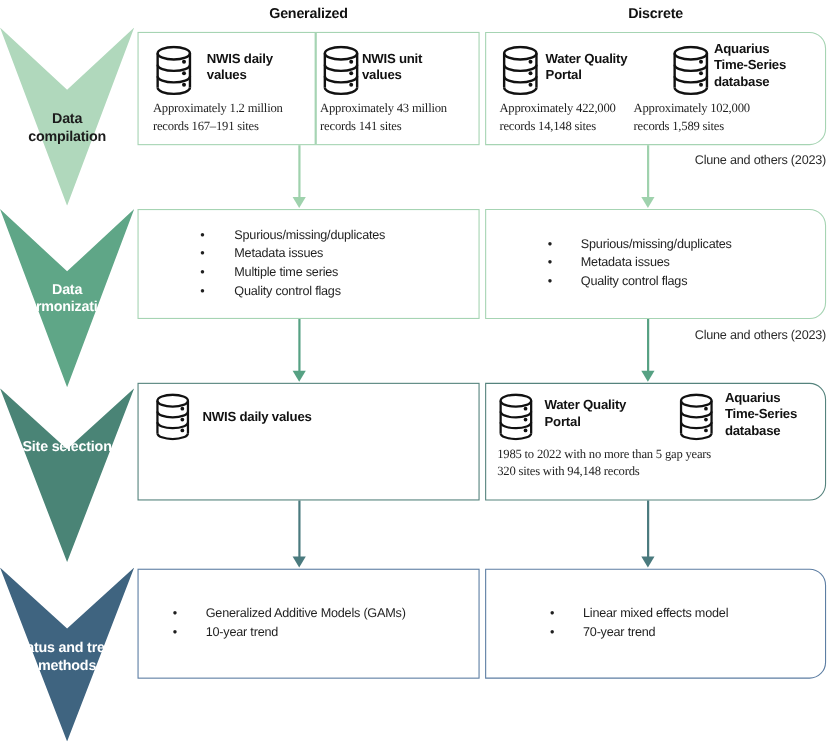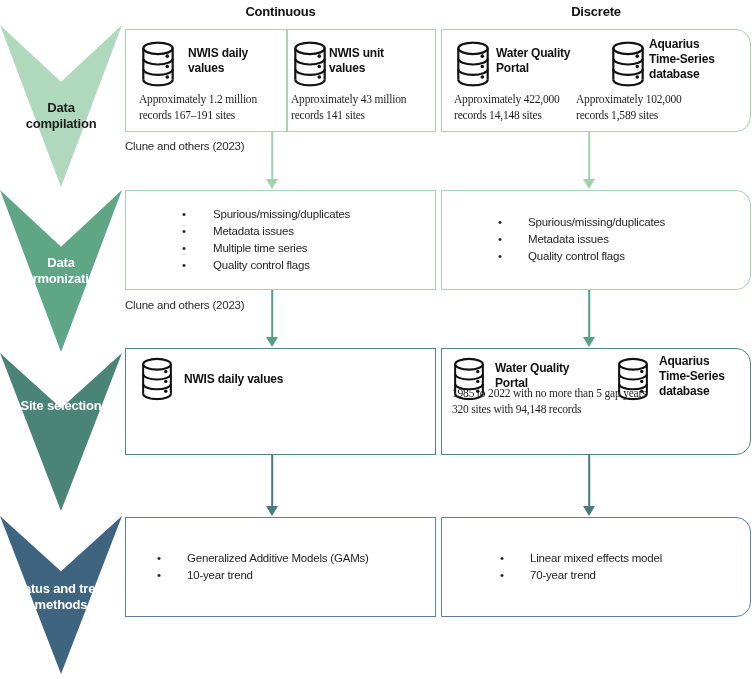--- a/index.html
+++ b/index.html
@@ -17,21 +17,21 @@
   }
   .chev-label.dark { color:#1c1c1c; }
   .box { box-sizing:border-box; background:#ffffff; border:1.5px solid; }
   .rounded { border-radius:0 15px 15px 0; }
   .b-green { border-color:#a6d4b3; }
   .b-teal  { border-color:#55837d; }
   .b-blue  { border-color:#5d7ea3; }
   .vdiv { width:1.5px; }
   .dbname { font-weight:bold; font-size:12px; line-height:15px; white-space:pre-line; color:#111; }
   .desc { font-size:11.5px; line-height:16px; white-space:pre-line;font-family:Liberation Serif, serif; }
-  .cite { font-size:11.5px; text-align:left; color:#2b2b2b; }
+  .cite { font-size:11.5px; text-align:right; color:#2b2b2b; }
   .blist { display:grid; grid-template-columns:31px 1fr; font-size:11.5px; line-height:17px; }
   .blist .b { text-align:left; }
   .blist2 { grid-template-columns:30px 1fr; }
   .arrow { position:absolute; width:13px; }
   .arrow .stem { position:absolute; left:50%; transform:translateX(-50%); top:0; width:1.6px; }
   .arrow .head {
     position:absolute; bottom:0; left:0; width:0; height:0;
     border-left:6.5px solid transparent; border-right:6.5px solid transparent;
     border-top-width:10px; border-top-style:solid;
   }
@@ -56,21 +56,21 @@
           <path d="M3.5 18.5 A15.5 6 0 0 0 34.5 18.5"></path>
           <path d="M3.5 29.5 A15.5 6 0 0 0 34.5 29.5"></path>
         </g>
         <circle cx="28.8" cy="15.7" r="1.9" fill="#111"></circle>
         <circle cx="28.8" cy="26.7" r="1.9" fill="#111"></circle>
         <circle cx="28.8" cy="37.7" r="1.9" fill="#111"></circle>
       </symbol>
     </defs>
   </svg>
 
-  <div class="abs hdr" style="left:125px;top:4px;width:311px">Continuous</div>
+  <div class="abs hdr" style="left:125px;top:4px;width:311px">Generalized</div>
   <div class="abs hdr" style="left:441px;top:4px;width:310px">Discrete</div>
 
   <div class="abs chev" style="left:0;top:25px;height:162px;background:#b0d8bc"></div>
   <div class="abs chev" style="left:0;top:190px;height:162px;background:#5fa687"></div>
   <div class="abs chev" style="left:0;top:353px;height:158px;background:#4a8476"></div>
   <div class="abs chev" style="left:0;top:516px;height:158px;background:#3f6480"></div>
 
   <div class="abs chev-label dark" style="left:0;top:100px">Data
 compilation</div>
   <div class="abs chev-label" style="left:0;top:255px">Data
@@ -170,21 +170,21 @@
       <use href="#db"></use>
     </svg>
   <div class="abs dbname" style="left:495px;top:361px">Water Quality
 Portal</div>
   <svg class="abs dbicon" style="left:616px;top:357px" width="34" height="44" viewBox="0 0 38 48">
       <use href="#db"></use>
     </svg>
   <div class="abs dbname" style="left:659px;top:354px">Aquarius
 Time-Series
 database</div>
-  <div class="abs desc" style="left:452px;top:385px">1985 to 2022 with no more than 5 gap years
+  <div class="abs desc" style="left:452px;top:405px">1985 to 2022 with no more than 5 gap years
 320 sites with 94,148 records</div>
 
   <div class="arrow a-teal" style="left:265.5px;top:455px;height:61px">
       <div class="stem" style="height:52px"></div>
       <div class="head"></div>
     </div>
   <div class="arrow a-teal" style="left:582.5px;top:455px;height:61px">
       <div class="stem" style="height:52px"></div>
       <div class="head"></div>
     </div>

